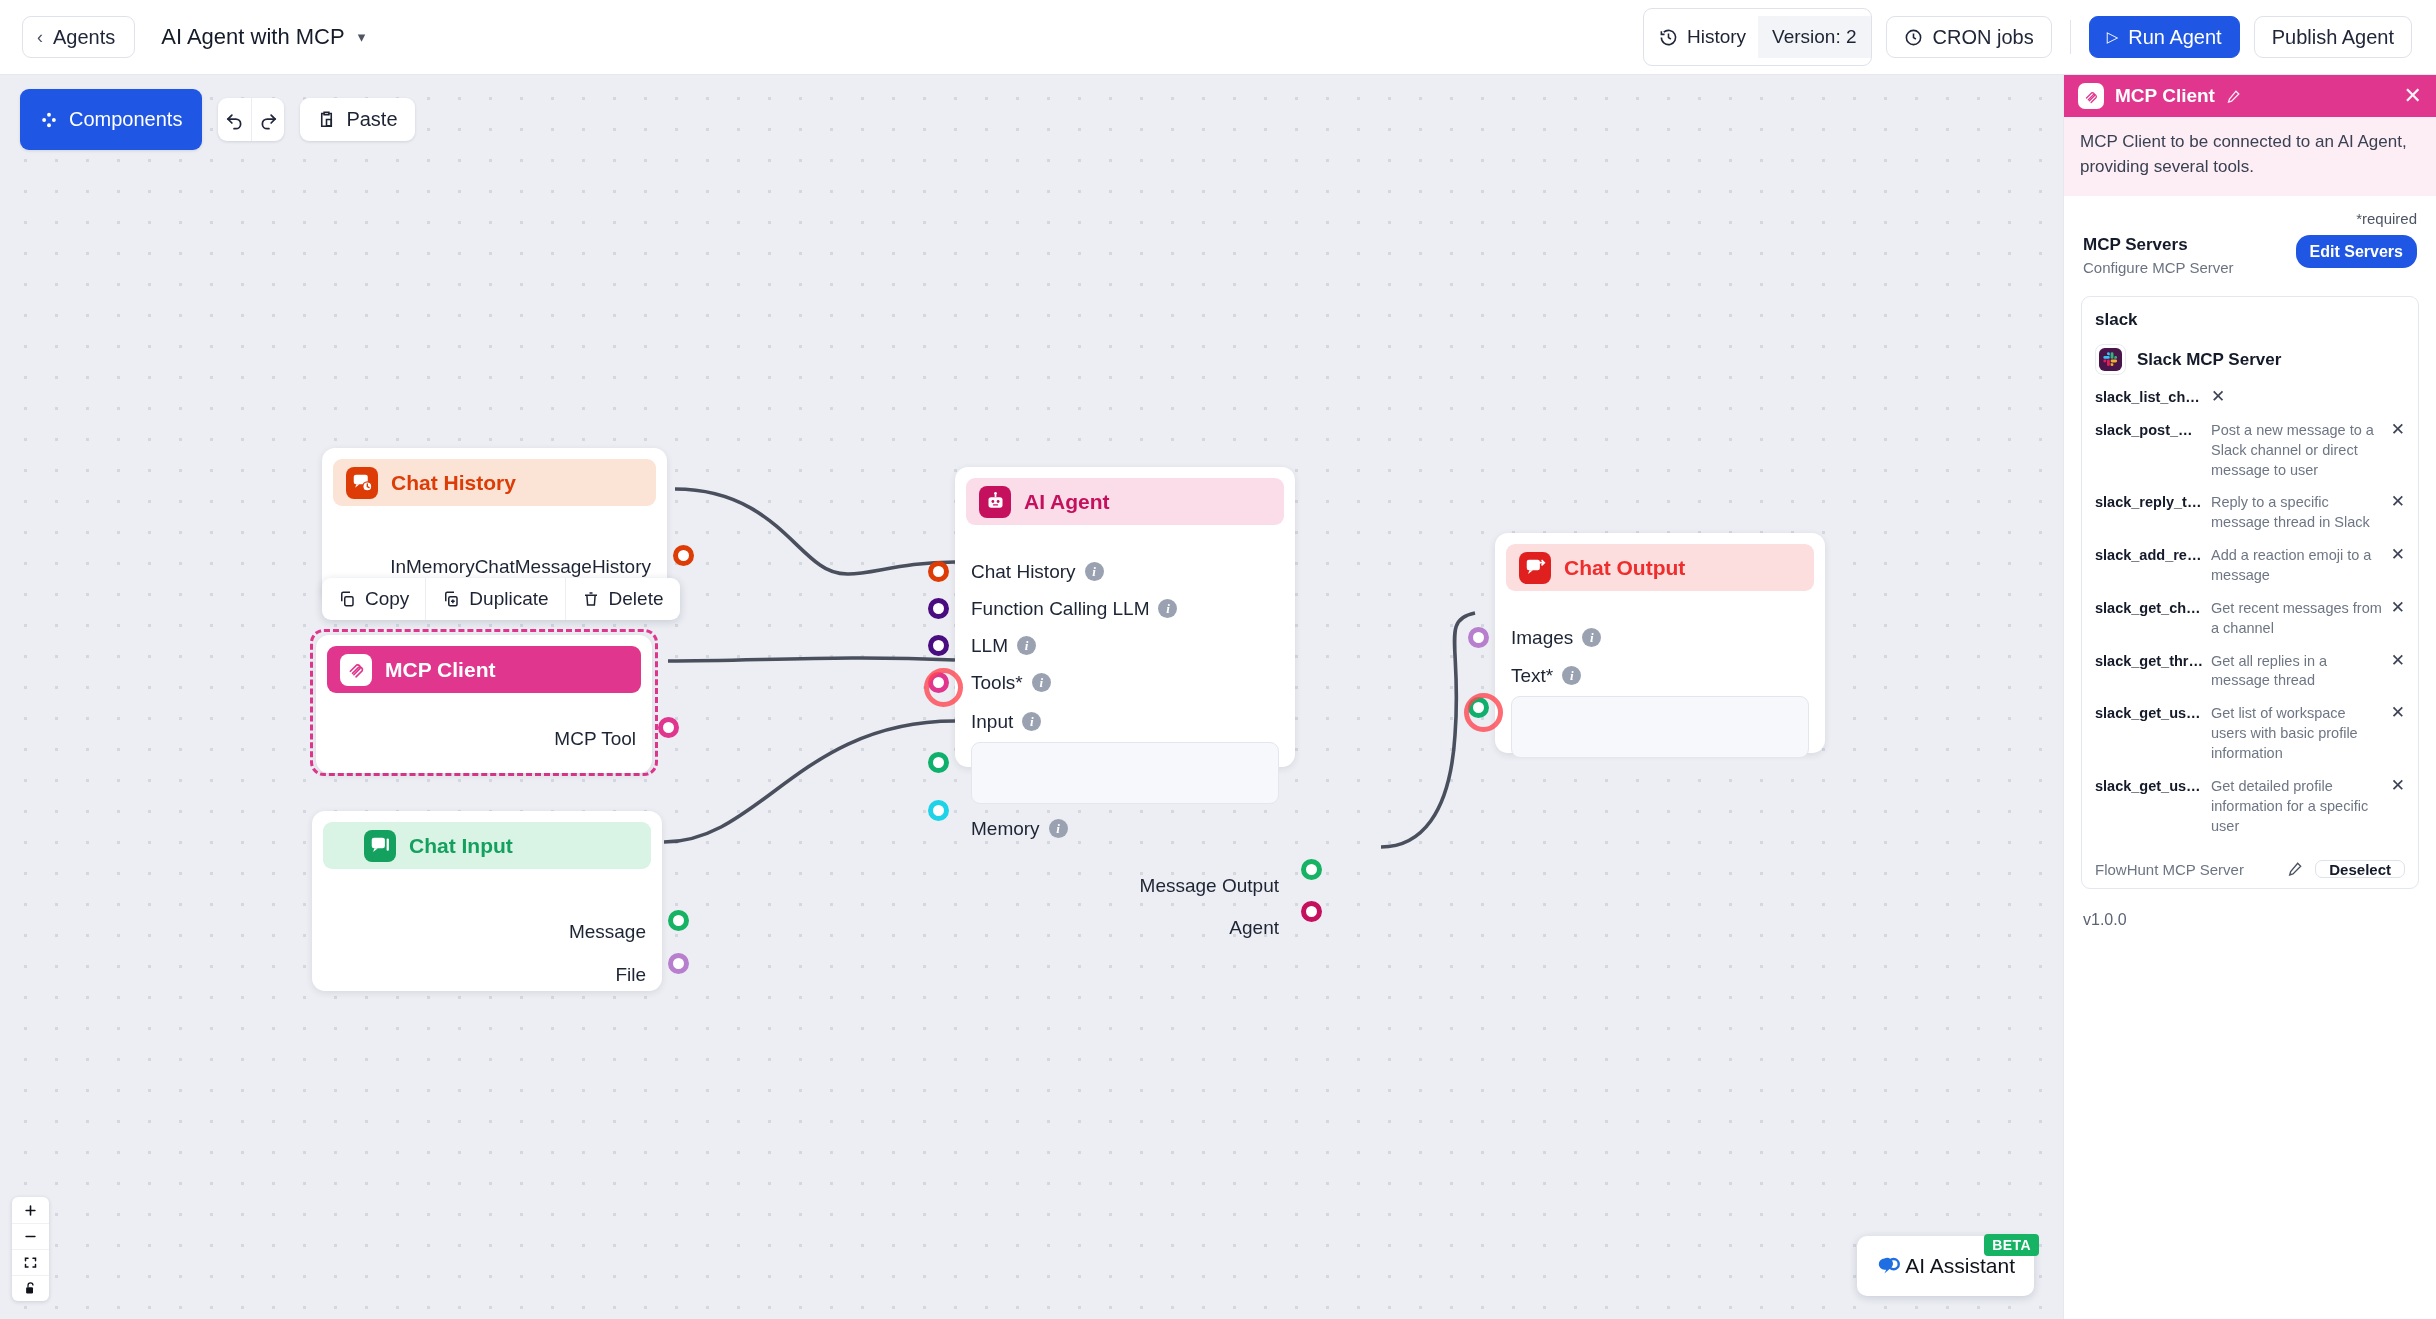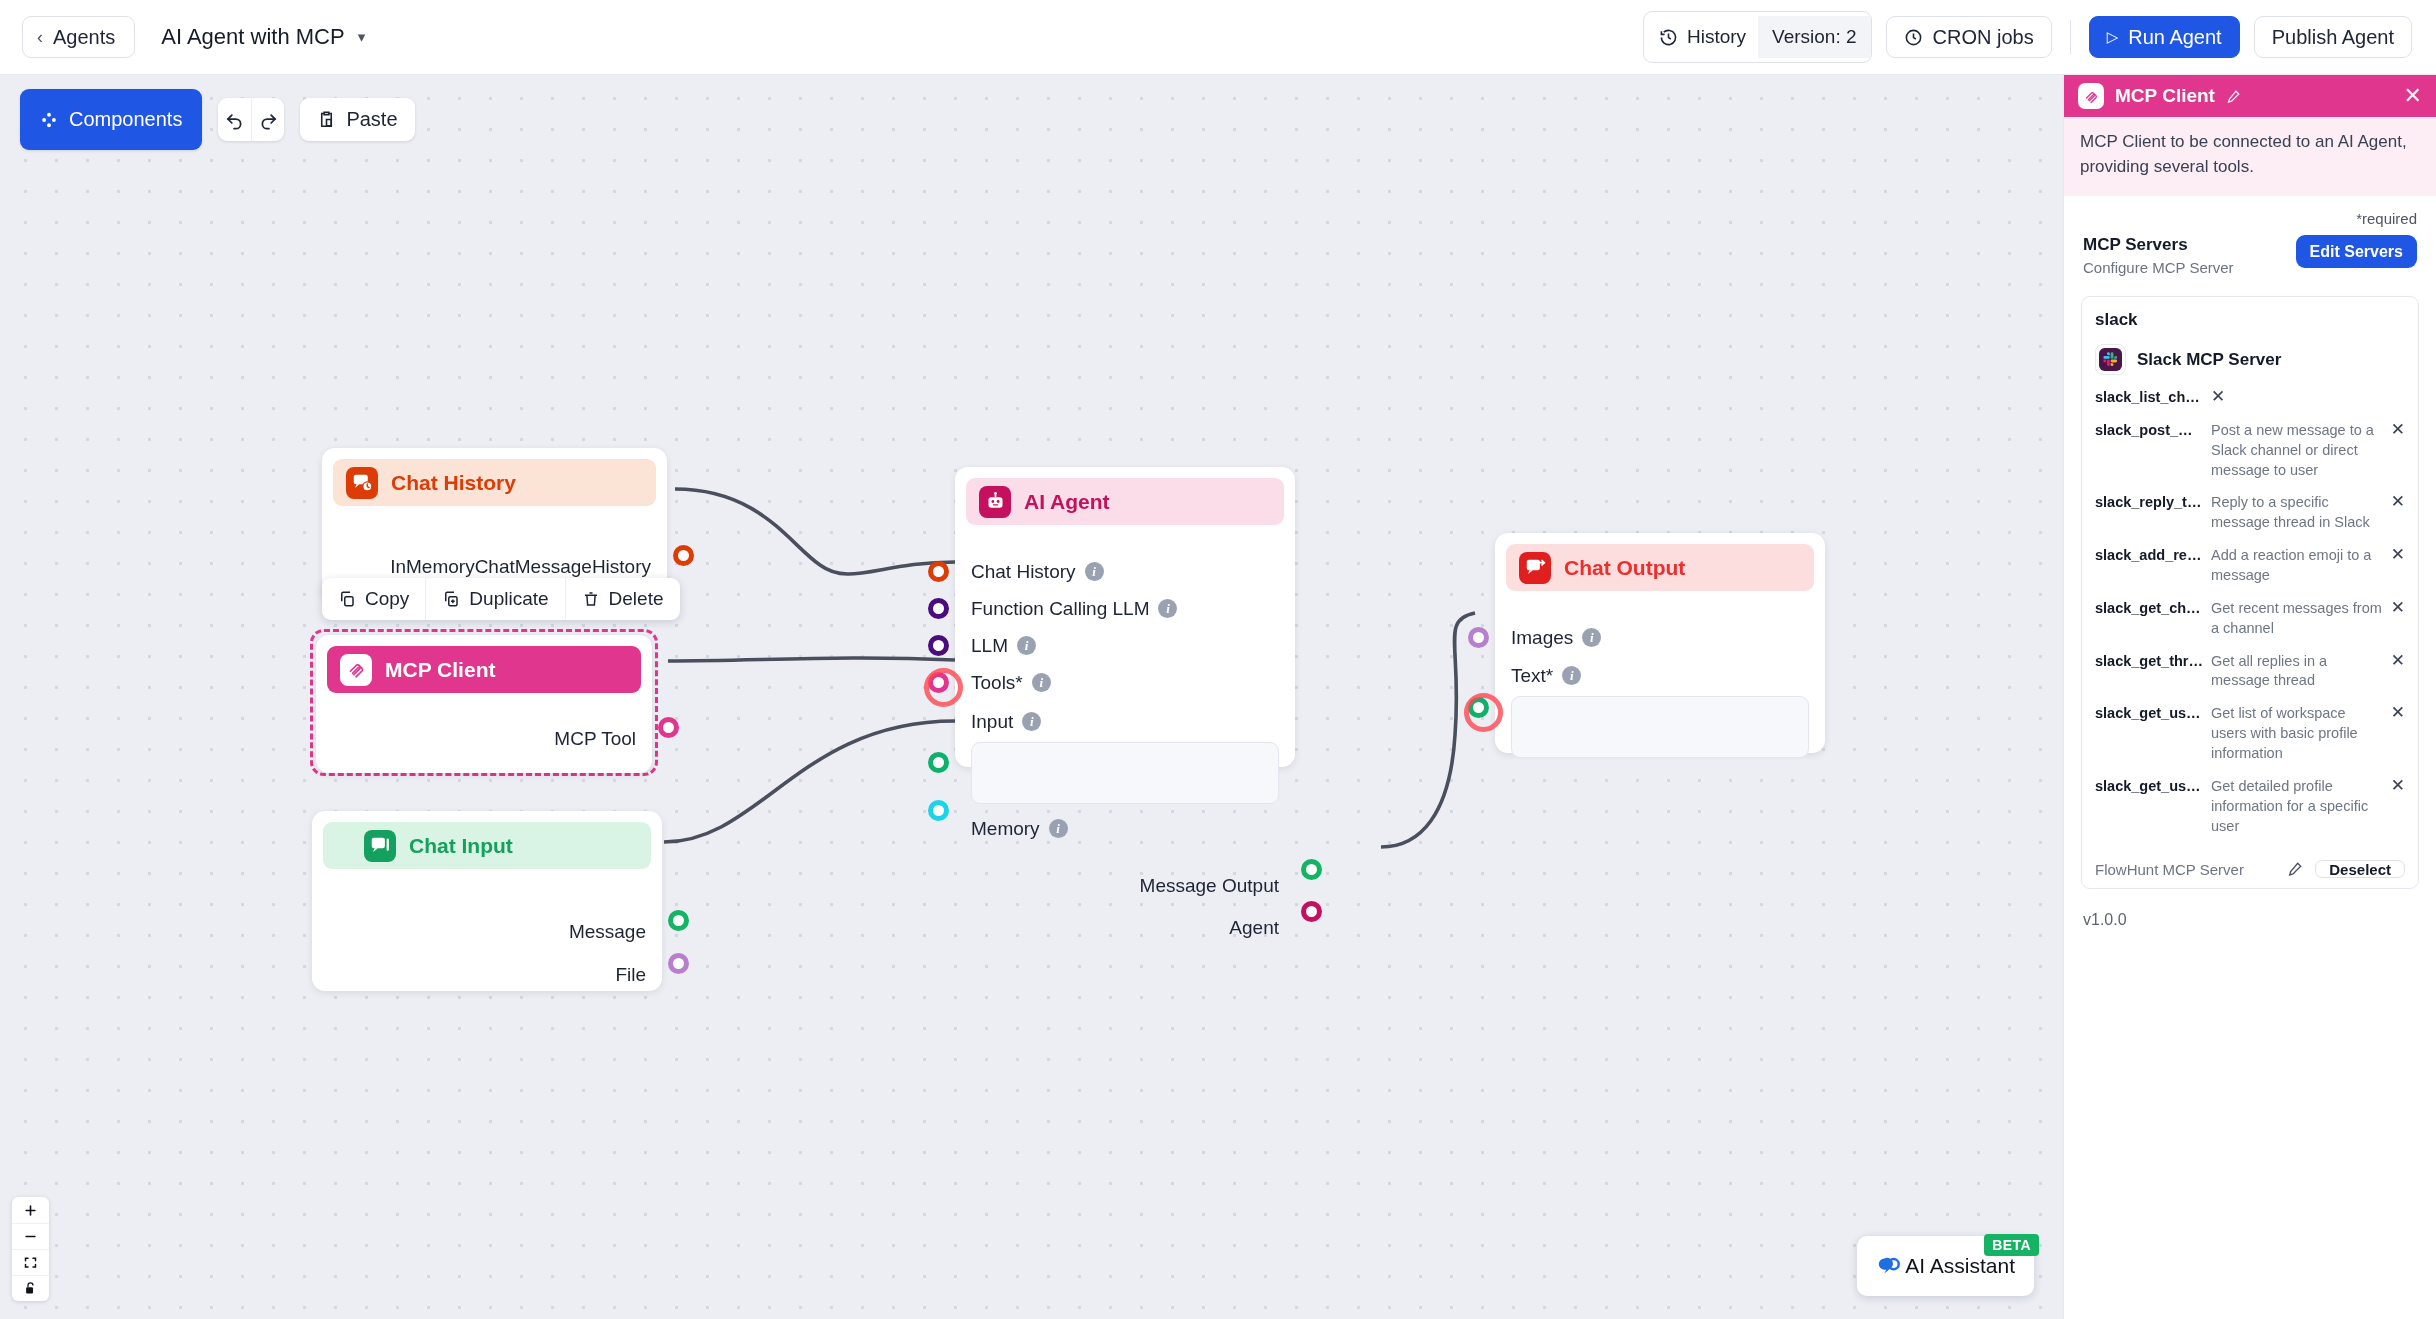--- a/index.html
+++ b/index.html
@@ -31,21 +31,21 @@
     display: flex; align-items: center; gap: 13px; cursor: pointer;
   }
   .chev-down { font-size: 15px; color: #4d5564; }
 
   .topbar-right {
     margin-left: auto; display: flex; align-items: center; gap: 14px;
     padding-right: 24px;
   }
   .history-group {
     display: inline-flex; align-items: center; border: 1px solid #dfe2ea;
-    border-radius: 9px; height: 52px; background: #fff; overflow: hidden;
+    border-radius: 9px; height: 58px; background: #fff; overflow: hidden;
     cursor: pointer;
   }
   .history-group .h-left {
     display: flex; align-items: center; gap: 9px; padding: 0 12px 0 15px;
     font-size: 19px; color: #1d2333;
   }
   .history-group .h-ver {
     background: #f2f4f8; height: 42px; display: flex; align-items: center;
     padding: 9px 14px; font-size: 19px; color: #1d2333;
   }
@@ -194,21 +194,21 @@
     color: #3a4152; line-height: 1.45;
   }
   .req { text-align: right; font-size: 15px; color: #4d5564; padding: 14px 19px 0 0; }
   .mcp-row {
     display: flex; align-items: flex-start; padding: 8px 19px 0 19px;
   }
   .mcp-row .lbl-strong { font-size: 17px; font-weight: 700; color: #141a29; }
   .mcp-row .lbl-sub { font-size: 15px; color: #6b7382; margin-top: 4px; }
   .edit-servers {
     margin-left: auto; background: #1f56e3; color: #fff; border: none;
-    border-radius: 9px; height: 33px; padding: 0 14px; font-size: 16px;
+    border-radius: 14px; height: 33px; padding: 0 14px; font-size: 16px;
     font-weight: 600; cursor: pointer;
   }
   .srv-card {
     margin: 20px 17px 0 17px; border: 1px solid #e4e7ef; border-radius: 9px;
     padding: 13px 13px 10px 13px;
   }
   .srv-name { font-size: 17px; font-weight: 700; color: #141a29; }
   .srv-head {
     display: flex; align-items: center; gap: 11px; margin-top: 14px;
   }

